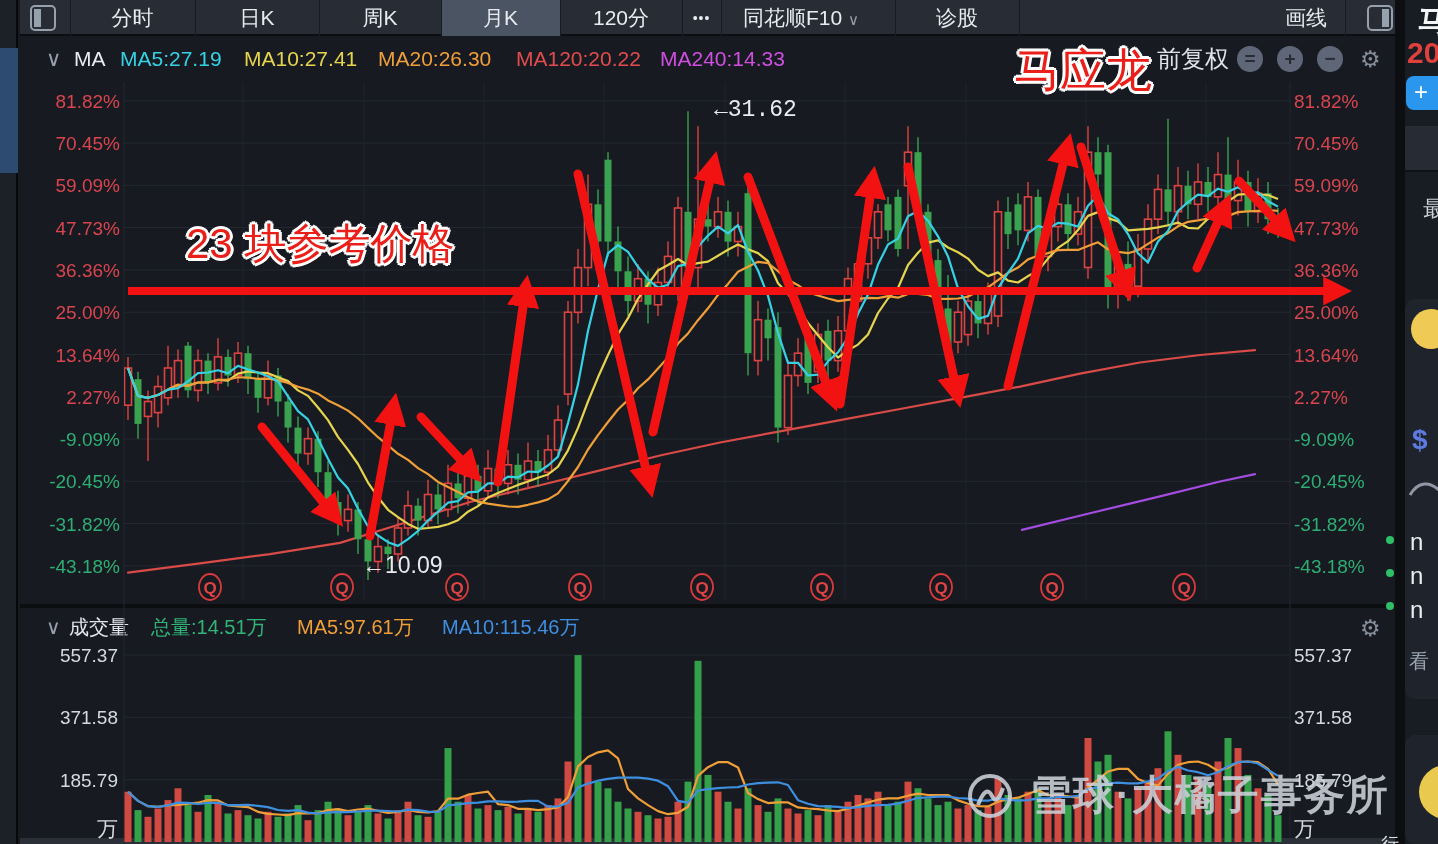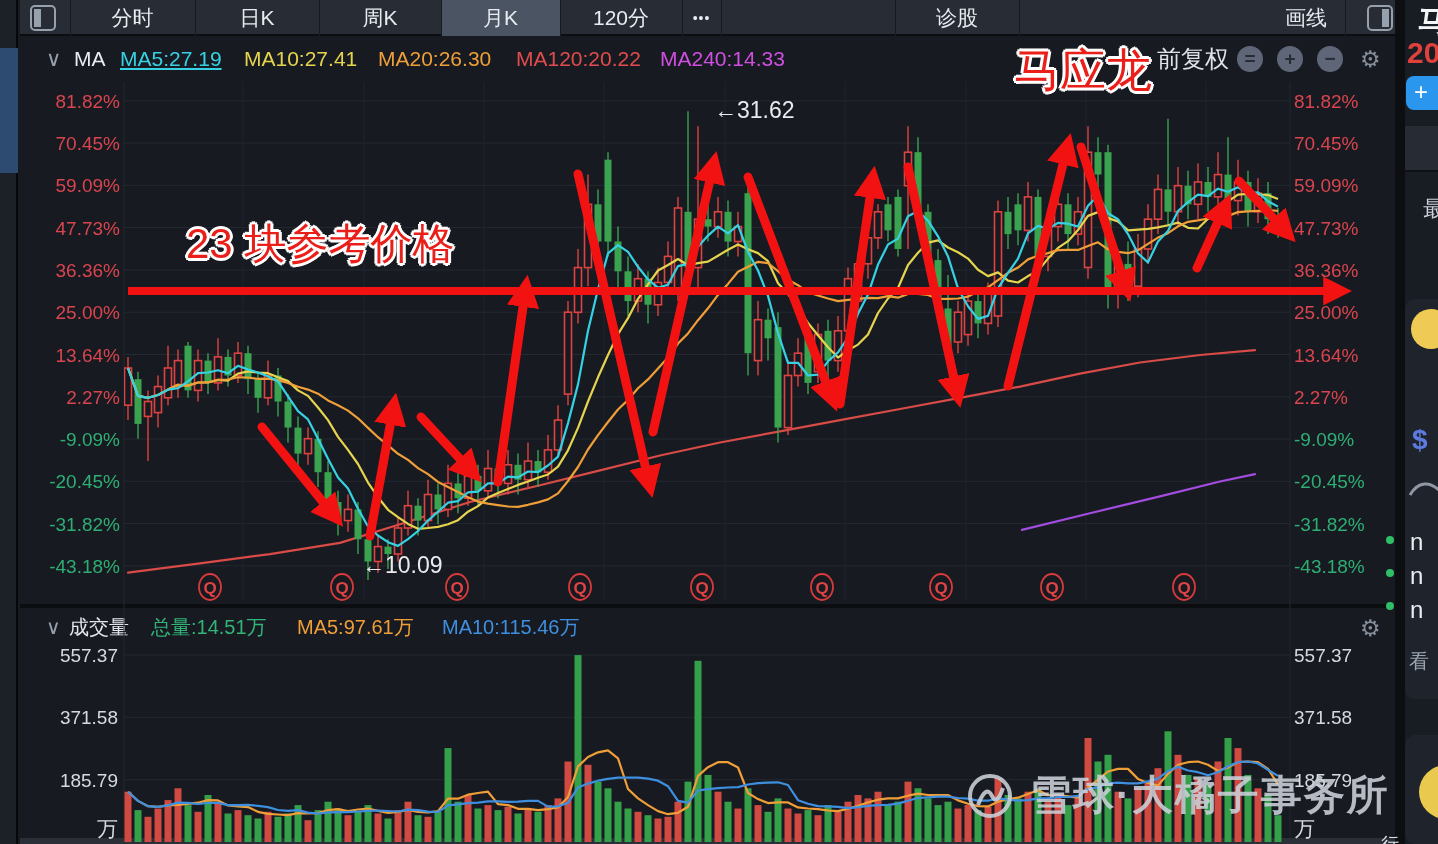--- a/index.html
+++ b/index.html
@@ -74,32 +74,33 @@
     <div class="vsep" style="left:701px;"></div>
       <div class="vsep" style="left:875px;"></div>
     <div class="vsep" style="left:999px;"></div>
       <div class="vsep" style="left:1325px;"></div>
     <div class="tab" style="left:50px;width:125px;">分时</div>
     <div class="tab" style="left:175px;width:124px;">日K</div>
     <div class="tab" style="left:299px;width:122px;">周K</div>
     <div class="tab" style="left:421px;width:119px;">月K</div>
     <div class="tab" style="left:540px;width:122px;">120分</div>
     <div class="tab" style="left:662px;width:39px;font-size:14px;letter-spacing:1px;">•••</div>
+    <div class="tab" style="left:701px;width:160px;"><span>同花顺F10</span> <span class="chev">∨</span></div>
     <div class="tab" style="left:875px;width:124px;">诊股</div>
     <div class="tab" style="left:1120px;width:100px;margin-top:48px;"><span>显示</span> <span class="chev">∨</span></div>
     <div class="tab" style="left:1236px;width:100px;">画线</div>
     <div class="panel-icon" style="left:1347px;">
         <div class="bar" style="right:2px;"></div>
       </div>
   </div>
 
   <div class="ind-row">
     <span style="left:26px;" class="chev">∨</span>
     <span style="left:54px;color:#e8ebf0;">MA</span>
-    <span style="left:100px;color:#36d2e4;text-decoration:underline;">MA5:27.19</span>
+    <span style="left:100px;color:#36d2e4;">MA5:27.19</span>
     <span style="left:224px;color:#e6d44e;">MA10:27.41</span>
     <span style="left:358px;color:#f09e38;">MA20:26.30</span>
     <span style="left:496px;color:#e34c4c;">MA120:20.22</span>
     <span style="left:640px;color:#cf4fe0;">MA240:14.33</span>
     <span style="left:1137px;color:#dfe3e8;font-size:24px;">前复权</span>
     <div class="circle-btn" style="left:1217px;">=</div>
     <div class="circle-btn" style="left:1257px;">+</div>
     <div class="circle-btn" style="left:1297px;">−</div>
     <div class="gear" style="left:1340px;top:8px;">⚙</div>
   </div>
@@ -599,21 +600,21 @@
   <div class="watermark z-mid">
     <svg width="48" height="48" viewBox="0 0 48 48">
       <circle cx="24" cy="24" r="20" fill="none" stroke="#ccd1d9" stroke-width="4"></circle>
       <path d="M12 33 Q 20 12 26 24 Q 31 34 37 16" fill="none" stroke="#ccd1d9" stroke-width="4"></path>
     </svg>
     <span class="wm-text">雪球·大橘子事务所</span>
   </div>
 
   <div class="annot-red z-top" style="left:186px;top:216px;font-size:42px;">23 块参考价格</div>
   <div class="annot-red z-top" style="left:1014px;top:40px;font-size:46px;">马应龙</div>
-  <div class="price-tag z-top" style="left:714px;top:97px;">←31.62</div>
+  <div class="price-tag z-top" style="left:714px;top:97px;font-family:Liberation Mono, monospace;">←31.62</div>
   <div class="price-tag z-top" style="left:362px;top:552px;">←10.09</div>
 
   <div class="green-dot z-top" style="left:1386px;top:536px;"></div>
   <div class="green-dot z-top" style="left:1386px;top:569px;"></div>
   <div class="green-dot z-top" style="left:1386px;top:602px;"></div>
 
   <div class="divider-col"></div>
   <div class="right-panel z-top">
     <div class="rp-abs" style="left:13px;top:2px;font-size:30px;font-weight:bold;color:#f2f4f6;">马</div>
     <div class="rp-abs" style="left:2px;top:36px;font-size:30px;font-weight:bold;color:#e0413c;">20</div>

